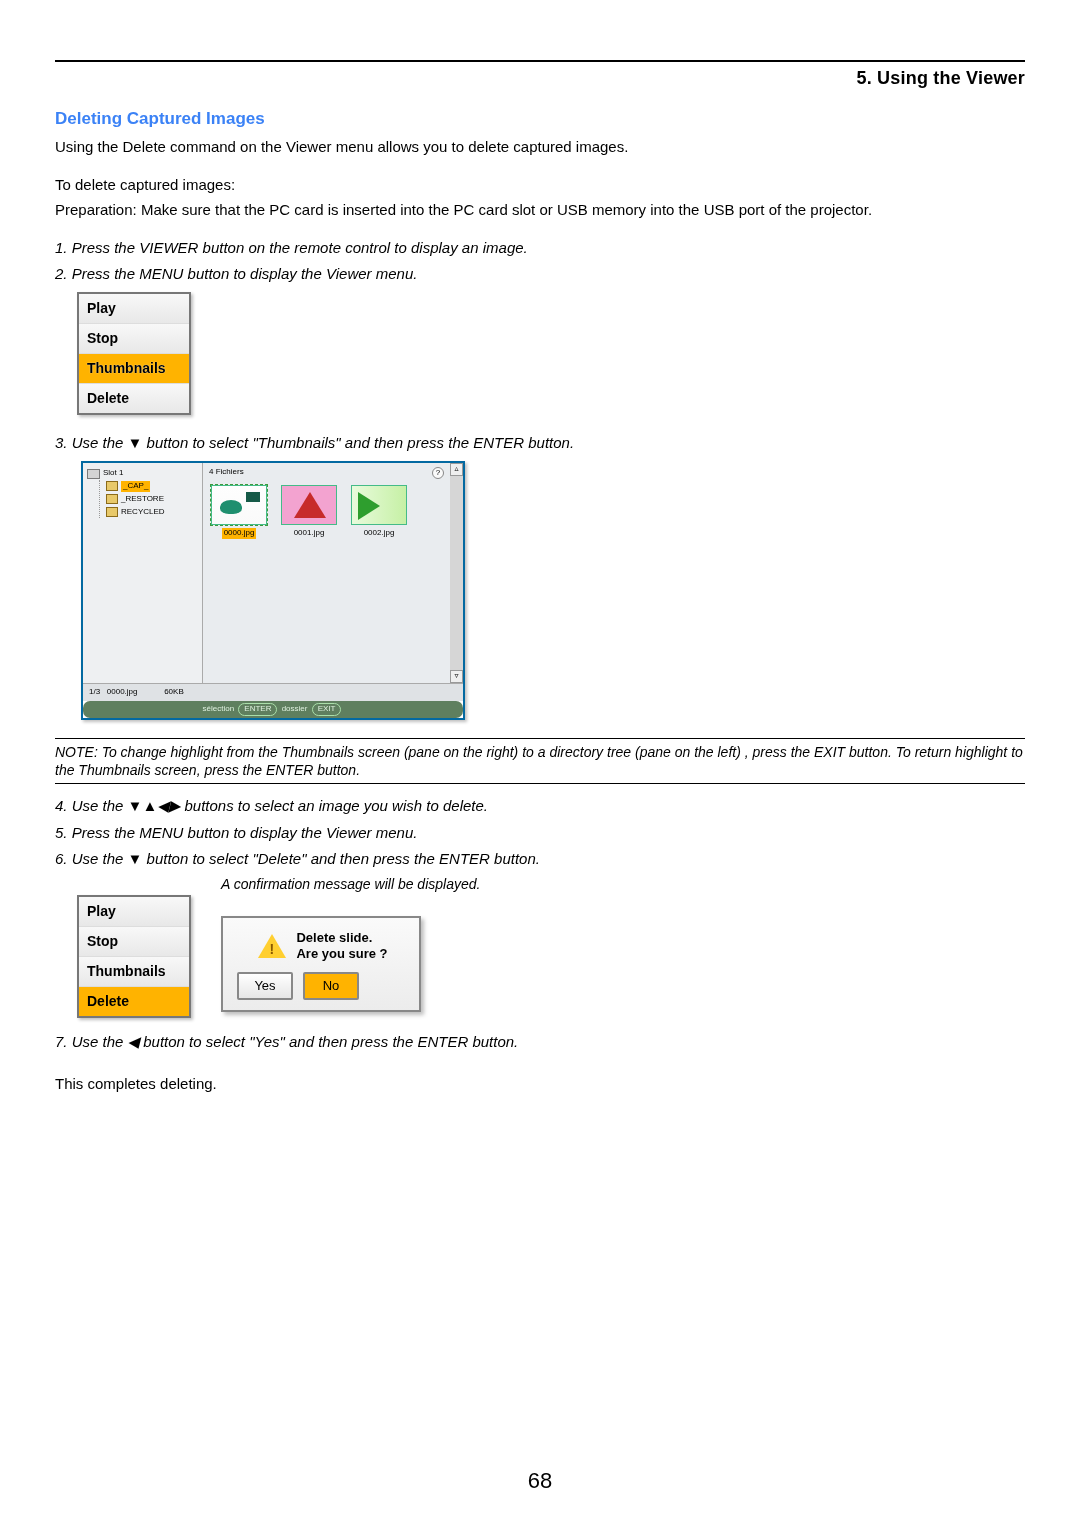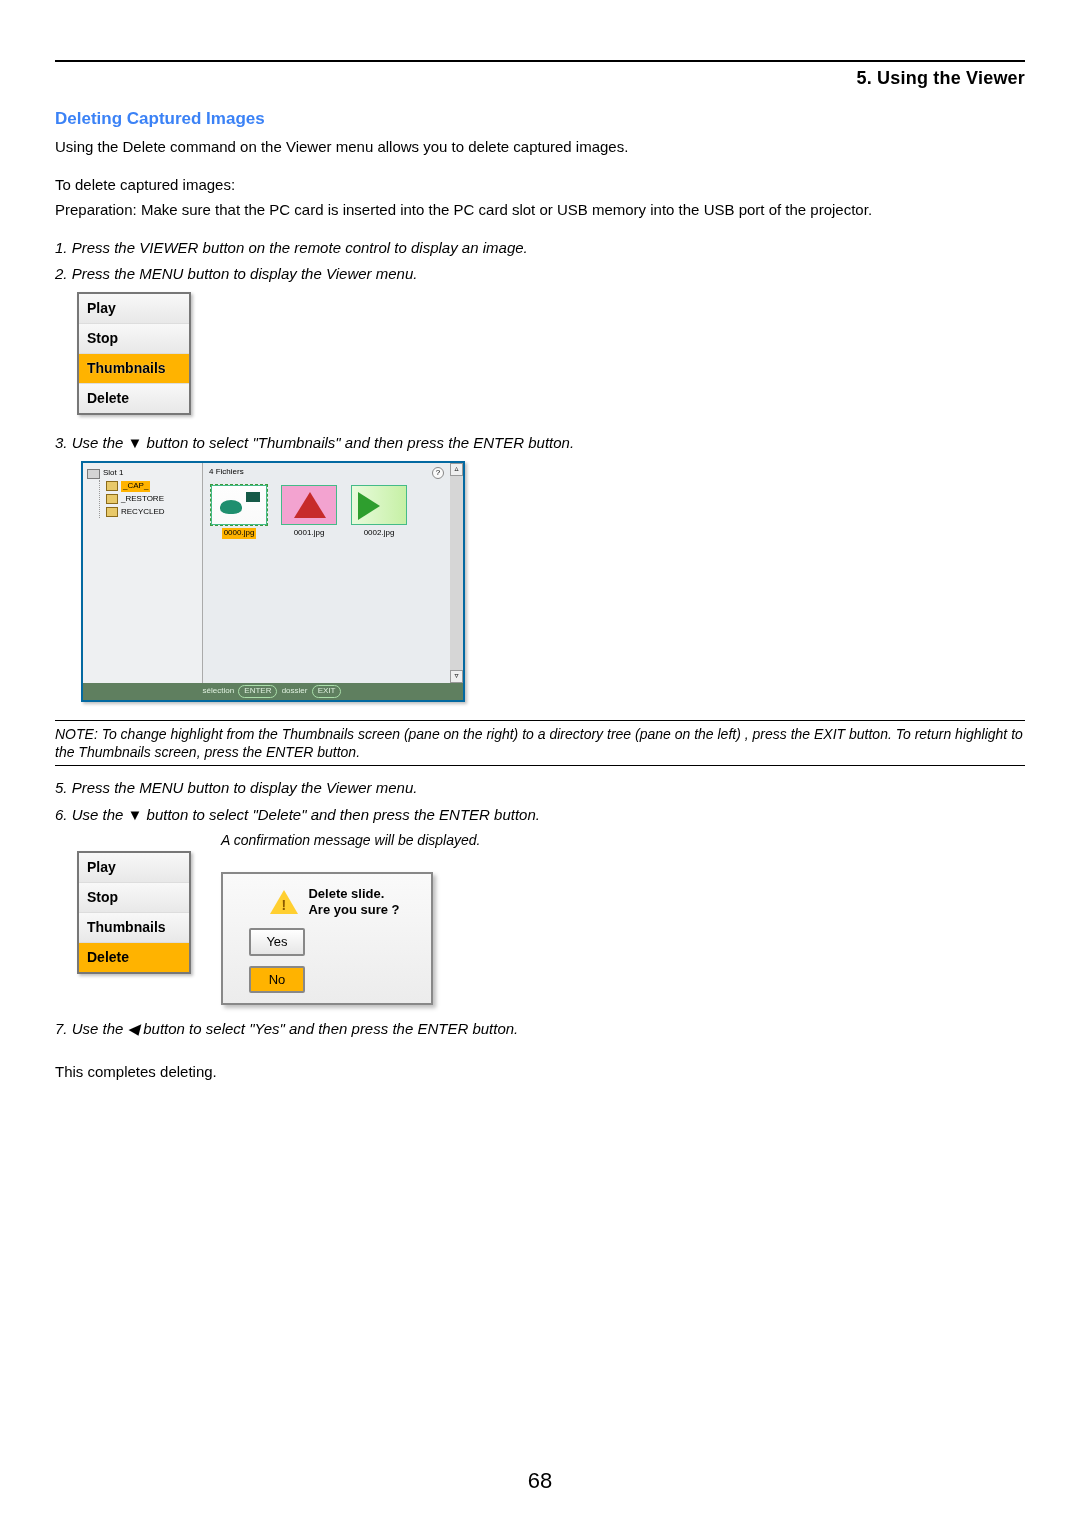--- a/index.html
+++ b/index.html
@@ -190,20 +190,21 @@
     border-top:1px solid #aaa;
     font-size:8px;
     padding:3px 6px;
   }
   .hint-line {
     background:#5f7f5f;
     color:#dff0df;
     font-size:8px;
     text-align:center;
     padding:2px;
+    border-radius:7px;
   }
   .pill {
     display:inline-block;
     border:1px solid #aadfaa;
     border-radius:8px;
     padding:0 5px;
     margin:0 2px;
   }
   
   .note-block {
@@ -238,21 +239,21 @@
   }
   .menu-box2 .mi:last-child { border-bottom:none; }
   .menu-box2 .mi.sel { background:#ffb300; }
   .confirm-col { }
   .confirm-caption { font-style: italic; font-size: 14px; margin-bottom: 22px; }
   .dialog {
     width: 172px;
     border: 2px solid #888;
     box-shadow: 3px 3px 4px rgba(0,0,0,0.25);
     background: linear-gradient(#fafafa,#ececec);
-    padding: 12px 10px 10px 26px;
+    padding: 12px 10px 10px 14px;
     font-family: "Trebuchet MS", Arial, sans-serif;
   }
   .dlg-msg {
     display:flex;
     gap:10px;
     align-items:center;
     justify-content:center;
     margin-bottom: 10px;
   }
   .warn-ico {
@@ -261,21 +262,21 @@
     border-right:14px solid transparent;
     border-bottom:24px solid #ffcf30;
     position:relative;
   }
   .warn-ico::after{
     content:"!";
     position:absolute; left:-3px; top:6px;
     font-weight:900; color:#8a5a00; font-size:14px;
   }
   .dlg-text { font-weight:700; font-size:13px; line-height:1.25; text-align:left;}
-  .dlg-btns { display:flex; gap:10px; justify-content:flex-start;flex-direction:column; }
+  .dlg-btns { display:flex; gap:10px; justify-content:flex-start; }
   .dlg-btn {
     width:52px; padding:3px 0;
     text-align:center; font-size:13px;
     border:2px solid #888; background:linear-gradient(#fff,#e6e6e6);
     border-radius:2px;
   }
   .dlg-btn.sel { background:#ffb300; }
   .page-number {
     position: absolute;
     bottom: 30px;
@@ -356,32 +357,39 @@
             <span class="fn">0002.jpg</span>
           </div>
         </div>
       </div>
       <div class="vs-scroll">
         <div class="vs-btn">▵</div>
         <div class="vs-btn">▿</div>
       </div>
     </div>
     <div class="viewer-status">
+      <div class="status-line">
+        <span>1/3</span>&nbsp;&nbsp;
+        <span>0000.jpg</span>
+        &nbsp;&nbsp;&nbsp;&nbsp;&nbsp;&nbsp;&nbsp;&nbsp;&nbsp;&nbsp;
+        <span>60KB</span>
+      </div>
       <div class="hint-line">
         <span>sélection</span>
         <span class="pill">ENTER</span>
         <span>dossier</span>
         <span class="pill">EXIT</span>
       </div>
     </div>
   </div>
 
   <div class="note-block">NOTE: To change highlight from the Thumbnails screen (pane on the right) to a directory tree (pane on the left) , press the EXIT button. To return highlight to the Thumbnails screen, press the ENTER button.</div>
 
   <div class="steps">
+    <p class="italic">4.  Use the ▼▲◀▶ buttons to select an image you wish to delete.</p>
     <p class="italic">5.  Press the MENU button to display the Viewer menu.</p>
     <p class="italic">6.  Use the ▼ button to select "Delete" and then press the ENTER button.</p>
   </div>
 
   <div class="row6">
     <div class="menu-box2">
       <div class="mi">Play</div>
       <div class="mi">Stop</div>
       <div class="mi">Thumbnails</div>
       <div class="mi sel">Delete</div>

